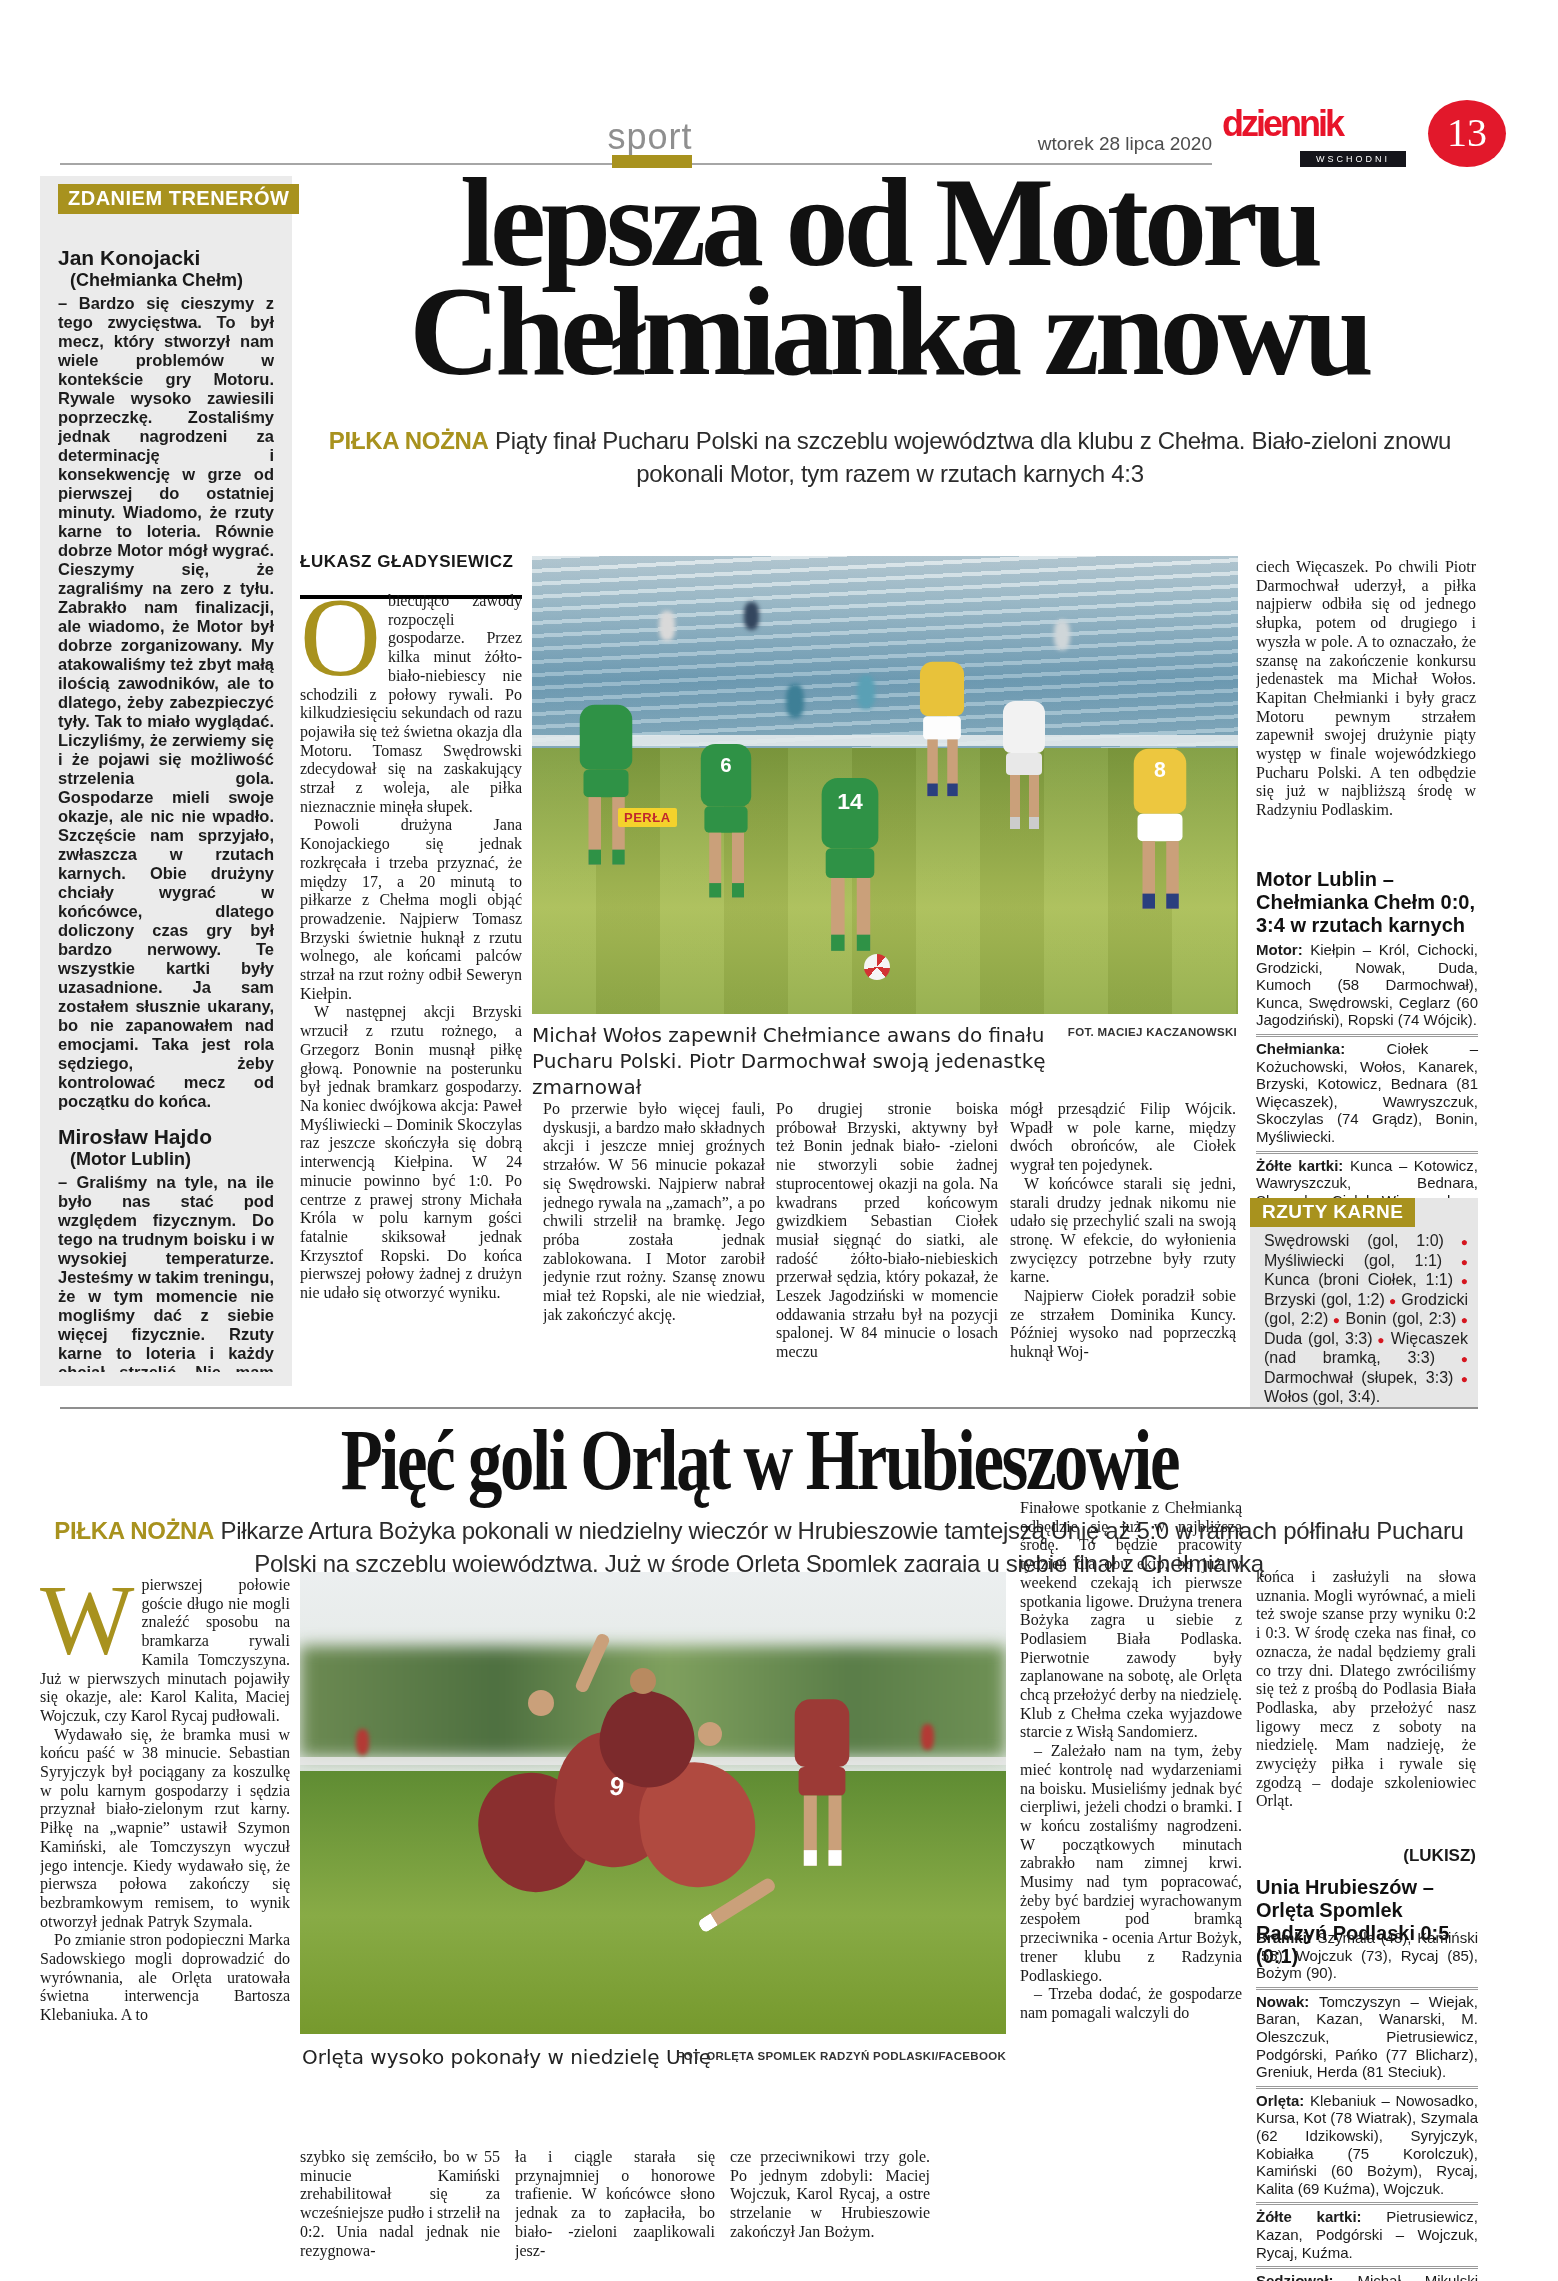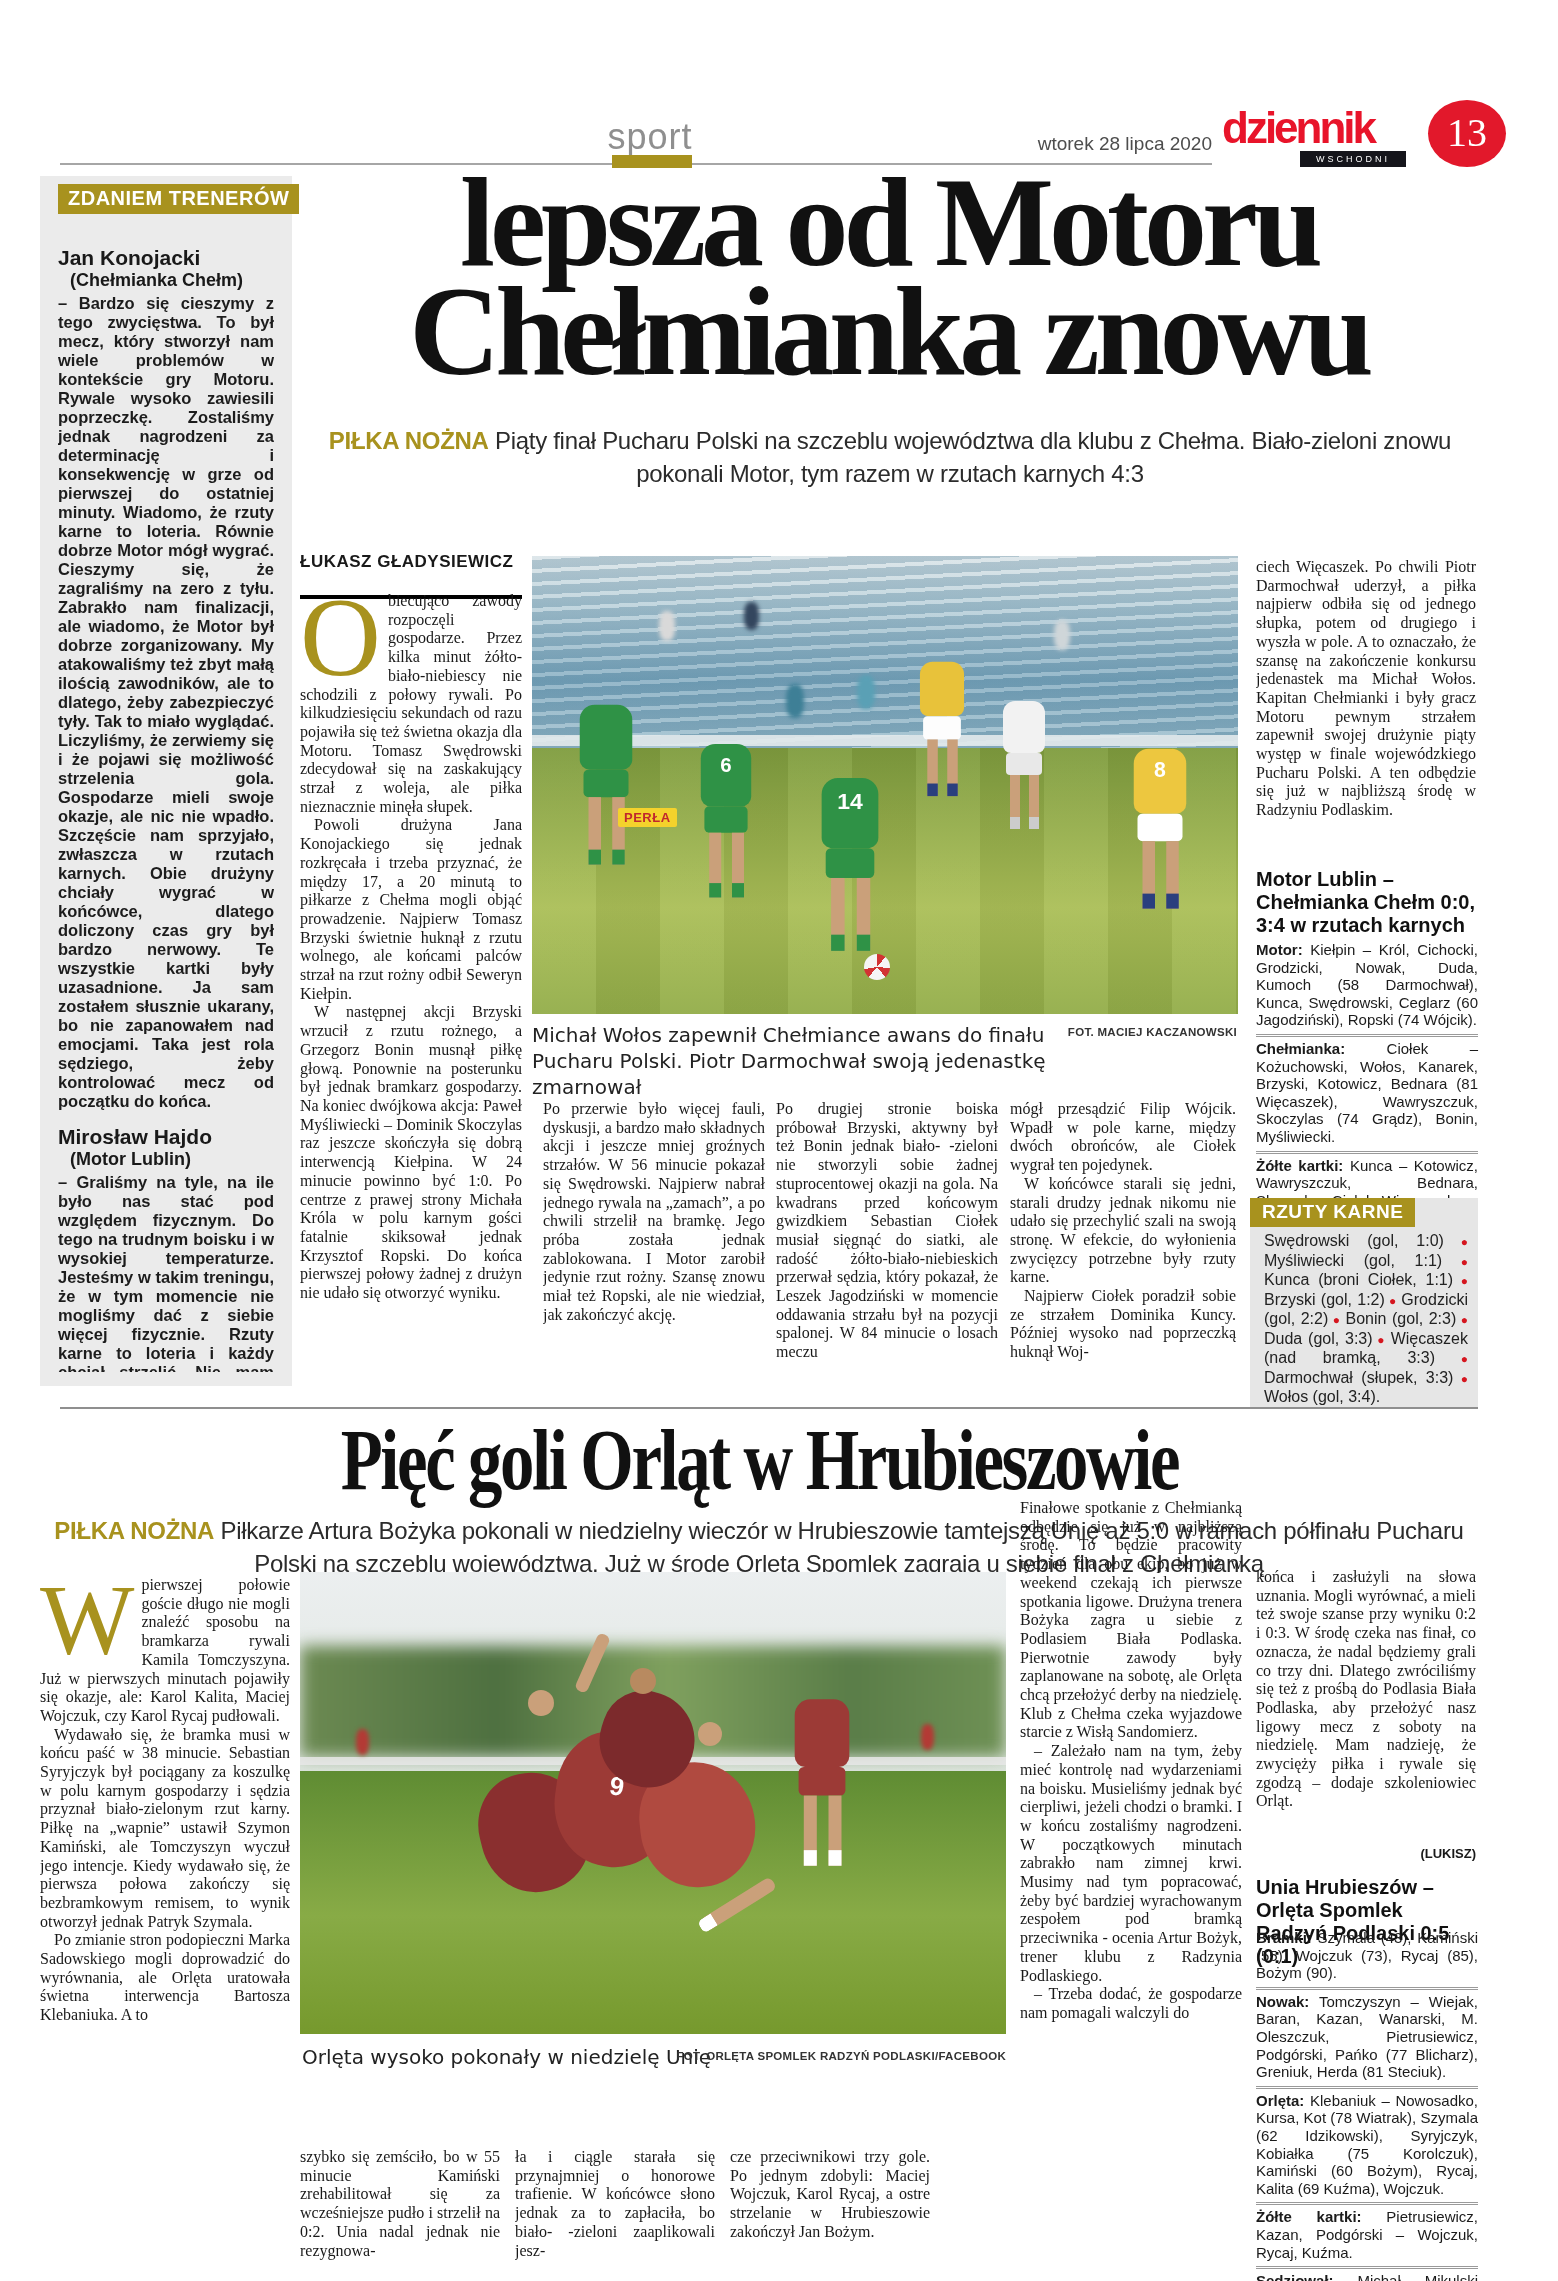--- a/index.html
+++ b/index.html
@@ -7,21 +7,21 @@
         font-family:"Liberation Serif",serif;color:#191919;}
   .abs{position:absolute;}
   
   #hdr-sport{left:560px;top:116px;width:180px;text-align:center;
     font-family:"Liberation Sans",sans-serif;font-size:36px;color:#8f8f8f;letter-spacing:1px;}
   #hdr-rule{left:60px;top:163px;width:1152px;height:2px;background:#a6a6a6;}
   #hdr-gold{left:612px;top:155px;width:80px;height:13px;background:#a8921e;}
   #hdr-date{left:950px;top:133px;width:262px;text-align:right;
     font-family:"Liberation Sans",sans-serif;font-size:19px;color:#4d4d4d;}
   #hdr-logo{left:1222px;top:103px;font-family:"Liberation Sans",sans-serif;
-    font-weight:bold;font-size:44px;letter-spacing:-3px;color:#e8142a;}
+    font-weight:bold;font-size:36px;letter-spacing:-3px;color:#e8142a;}
   #hdr-logo-sub{left:1300px;top:151px;width:106px;height:16px;background:#15151b;color:#fff;
     font-family:"Liberation Sans",sans-serif;font-size:9px;letter-spacing:3px;
     text-align:center;line-height:16px;}
   #hdr-pagenum{left:1428px;top:100px;width:78px;height:67px;background:#e2182b;border-radius:50%;
     color:#fff;font-family:"Liberation Serif",serif;font-size:40px;text-align:center;line-height:66px;}
   
   #sidebar{left:40px;top:176px;width:252px;height:1210px;background:#ebebeb;}
   #sidebar-label{left:58px;top:184px;background:#a8921e;color:#fff;
     font-family:"Liberation Sans",sans-serif;font-weight:bold;font-size:20px;
     padding:3px 10px 4px;letter-spacing:.5px;}
@@ -45,21 +45,21 @@
   .byline{font-family:"Liberation Sans",sans-serif;font-weight:bold;font-size:17px;
     letter-spacing:.5px;border-bottom:4px solid #000;padding-bottom:23px;}
   .cap{font-family:"DejaVu Sans",sans-serif;font-size:20px;line-height:26px;color:#222;}
   .credit{font-family:"Liberation Sans",sans-serif;font-weight:bold;font-size:11.5px;
     color:#333;letter-spacing:.3px;text-align:right;}
   .matchhdr{font-family:"Liberation Sans",sans-serif;font-weight:bold;
     font-size:20px;line-height:23px;color:#111;}
   .stats{font-family:"Liberation Sans",sans-serif;font-size:15px;line-height:17.6px;color:#1b1b1b;}
   .stat-row{padding:3px 0 5px;border-bottom:3px double #9a9a9a;text-align:justify;}
   .stat-row b{font-weight:bold;}
-  .sig{font-family:"Liberation Sans",sans-serif;font-weight:bold;font-size:13px;text-align:right;}
+  .sig{font-family:"Liberation Sans",sans-serif;font-weight:bold;font-size:17px;text-align:right;}
   
   #rzuty-box{left:1250px;top:1198px;width:228px;background:#e6e6e6;}
   #rzuty-label{display:inline-block;background:#a8921e;color:#fff;
     font-family:"Liberation Sans",sans-serif;font-weight:bold;font-size:19px;
     padding:3px 12px 4px;letter-spacing:.5px;}
   #rzuty-items{padding:5px 10px 0 14px;font-family:"Liberation Sans",sans-serif;
     font-size:16px;line-height:18.5px;color:#222;text-align:justify;}
   .pen:not(:last-child)::after{content:" \25CF  ";color:#d5161f;font-size:12px;}
   #mid-rule{left:60px;top:1407px;width:1418px;height:2px;background:#8f8f8f;}
   

